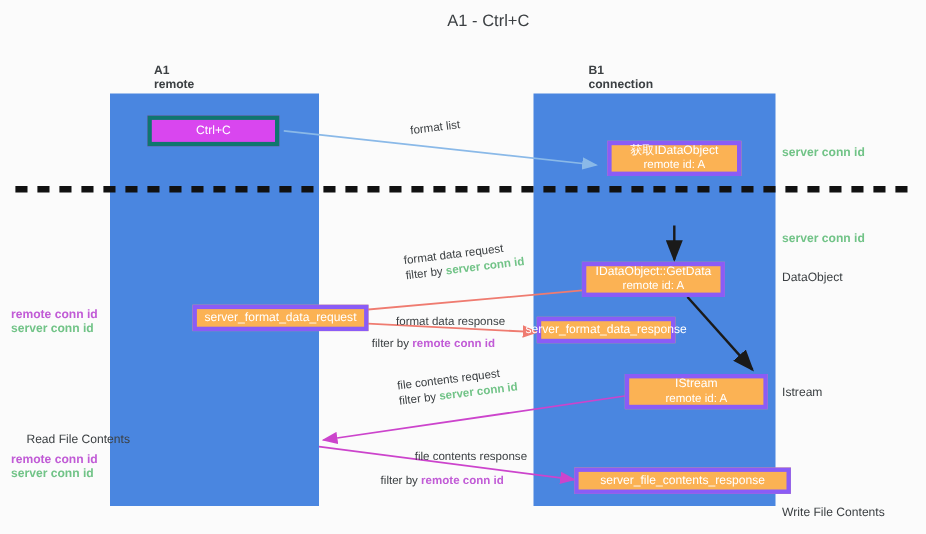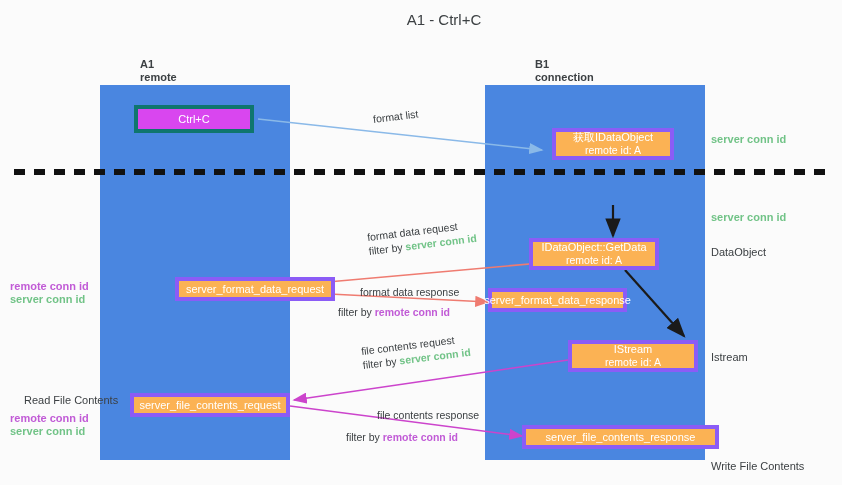--- a/index.html
+++ b/index.html
@@ -101,27 +101,24 @@
 
   <div class="abs box orange" style="left:568px;top:340px;width:130px;height:32px;">
     <span>IStream</span>
     <span class="l2">remote id: A</span>
   </div>
 
   <div class="abs box orange" style="left:130px;top:277px;width:160px;height:24px;margin-left:45px;">
     <span>server_format_data_request</span>
   </div>
 
-  <div class="abs box orange" style="left:488px;top:288px;width:139px;height:24px;">
+  <div class="abs box orange" style="left:488px;top:288px;width:126px;height:24px;">
     <span>server_format_data_response</span>
   </div>
 
-  <div class="abs box orange" style="left:130px;top:393px;width:160px;height:24px;">
-    <span>server_file_contents_request</span>
-  </div>
 
   <div class="abs box orange" style="left:522px;top:425px;width:197px;height:24px;">
     <span>server_file_contents_response</span>
   </div>
 
   <div class="abs edge-label rot-up" style="left:373px;top:112px;">
     <span>format list</span>
   </div>
 
   <div class="abs edge-label rot-up" style="left:368px;top:230px;">

